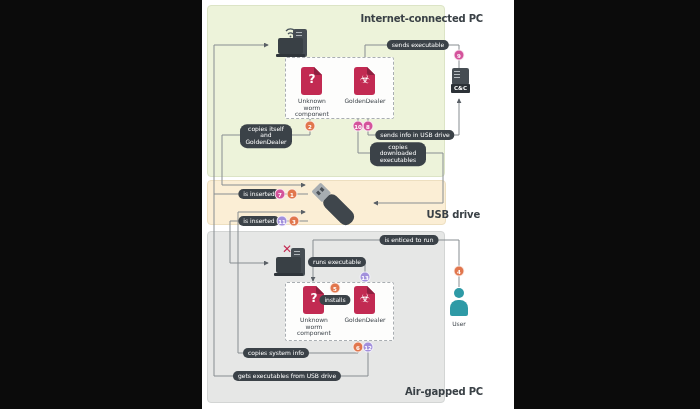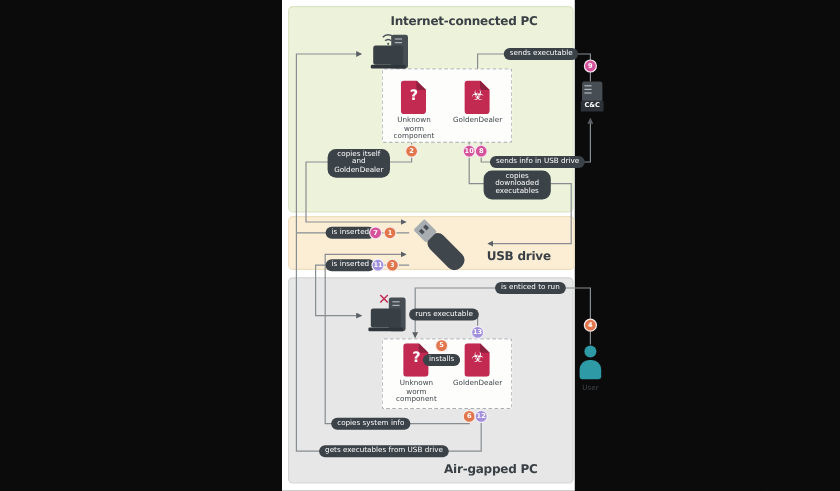--- a/index.html
+++ b/index.html
@@ -1,18 +1,18 @@
 <!DOCTYPE html>
 <html><head>
 <meta charset="utf-8">
 <style>
   html,body{margin:0;padding:0;}
   body{width:700px;height:409px;background:#0b0b0b;position:relative;overflow:hidden;
        font-family:"DejaVu Sans","Liberation Sans",sans-serif;}
-  .canvas{position:absolute;left:202px;top:0;width:244px;height:409px;background:#ffffff;margin-left:33px;}
+  .canvas{position:absolute;left:202px;top:0;width:312px;height:409px;background:#ffffff;}
   .panel{position:absolute;border-radius:4px;box-sizing:border-box;}
   .panel.green{left:5px;top:5px;width:238px;height:172px;background:#edf3da;border:1px solid #dce4c6;}
   .panel.orange{left:5px;top:180px;width:239px;height:45px;background:#fbeed5;border:1px solid #eddfc0;}
   .panel.gray{left:5px;top:231px;width:238px;height:172px;background:#e6e7e6;border:1px solid #d3d5d4;}
   .sec-title{position:absolute;font-weight:bold;font-size:10px;color:#3a4146;letter-spacing:-0.2px;} 
   svg.wires{position:absolute;left:0;top:0;}
   .pill{position:absolute;transform:translate(-50%,-50%);background:#3b4248;color:#fff;
         font-size:6px;line-height:1.15;padding:1.5px 5px;border-radius:7px;white-space:nowrap;
         text-align:center;z-index:5;}
   .pill.wrap{white-space:normal;}
@@ -47,21 +47,21 @@
 </head>
 <body>
 
 <div class="canvas">
 
   <div class="panel green"></div>
   <div class="panel orange"></div>
   <div class="panel gray"></div>
 
   <div class="sec-title" style="right:31px;top:13px;">Internet-connected PC</div>
-  <div class="sec-title" style="right:20px;top:209px;">USB drive</div>
+  <div class="sec-title" style="right:34px;top:209px;">USB drive</div>
   <div class="sec-title" style="right:31px;top:386px;">Air-gapped PC</div>
 
   <div class="dashedbox" style="left:83px;top:57px;width:107px;height:60px;"></div>
   <div class="dashedbox" style="left:83px;top:282px;width:107px;height:57px;"></div>
 
   <svg class="wires" width="272" height="409" viewBox="0 0 272 409">
     <defs>
       <marker id="ar" viewBox="0 0 6 6" refX="5" refY="3" markerWidth="5" markerHeight="5" orient="auto-start-reverse">
         <path d="M0,0 L6,3 L0,6 Z" fill="#5a6066"></path>
       </marker>

